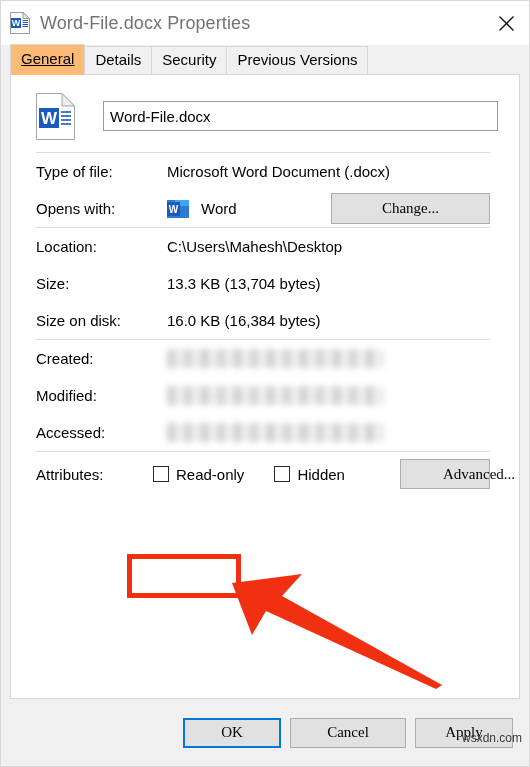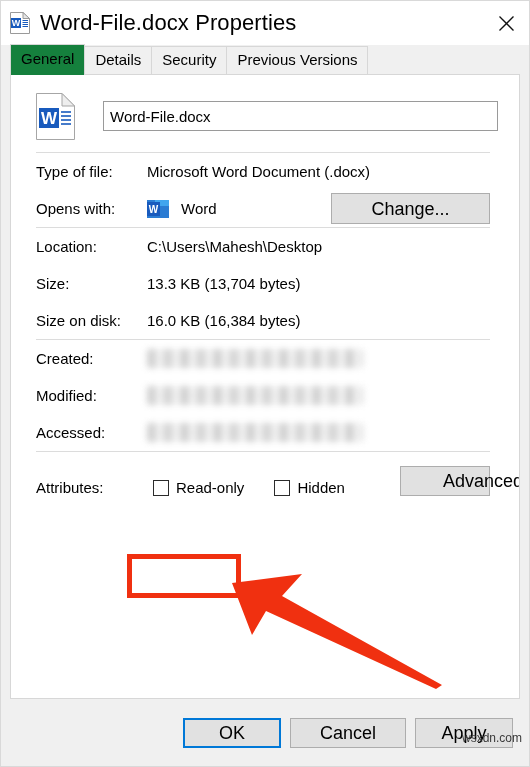--- a/index.html
+++ b/index.html
@@ -37,22 +37,22 @@
     position: relative;
   }
   #title-icon {
     margin-left: 9px;
     margin-right: 10px;
     width: 20px;
     height: 22px;
     flex: 0 0 auto;
   }
   #title-text {
-    font-size: 22px;
-    color: #000000;
+    font-size: 18px;
+    color: #737373;
     letter-spacing: 0.1px;
     white-space: nowrap;
   }
   #close-button {
     position: absolute;
     right: 0; top: 0;
     width: 46px; height: 44px;
     display: flex;
     align-items: center;
     justify-content: center;
@@ -79,26 +79,27 @@
     border: 1px solid #d7d7d7;
     border-bottom: none;
     background: #f0f0f0;
     margin-right: -1px;
     line-height: 20px;
     white-space: nowrap;
     cursor: default;
     position: relative;
   }
   .tab.active {
-    background: #15803d;
+    background: #fdba74;
     border-color: #d7d7d7;
     padding-top: 4px;
     padding-bottom: 6px;
     margin-bottom: -1px;
     z-index: 4;
+    text-decoration: underline;
   }
 
   
   #tabbody {
     margin: 0 9px 0 9px;
     background: #ffffff;
     border: 1px solid #d7d7d7;
     box-sizing: border-box;
     flex: 0 0 auto;
     height: 625px;
@@ -147,20 +148,21 @@
   }
 
   
   .group { padding: 0 8px 0 9px; }
   .row {
     display: flex;
     align-items: center;
     height: 37px;
     font-size: 15px;
     color: #000000;
+    gap: 20px;
   }
   .row .label {
     width: 111px;
     flex: 0 0 auto;
     white-space: nowrap;
   }
   .row .value { white-space: nowrap; }
 
   .blurred {
     display: inline-block;
@@ -175,22 +177,22 @@
       #f2f2f2;
     filter: blur(3.2px);
     border-radius: 2px;
     opacity: 0.85;
   }
 
   
   .btn {
     background: #e1e1e1;
     border: 1px solid #adadad;
-    font-family: Liberation Sans, sans-serif;
-    font-size: 18px;
+    font-family: Liberation Serif, serif;
+    font-size: 15px;
     color: #000000;
     text-align: center;
     cursor: default;
     box-sizing: border-box;
     padding: 0;
     line-height: 1;
   }
   #change-button {
     width: 159px;
     height: 31px;
@@ -211,21 +213,21 @@
   #word-app-icon {
     width: 22px;
     height: 22px;
     margin-right: 12px;
     flex: 0 0 auto;
   }
 
   
   #attributes-row {
     display: flex;
-    align-items: flex-end;
+    align-items: center;
     height: 44px;
     font-size: 15px;
     position: relative;
   }
   #attributes-row .label {
     width: 111px;
     flex: 0 0 auto;
   }
   .checkbox-wrap {
     display: flex;

